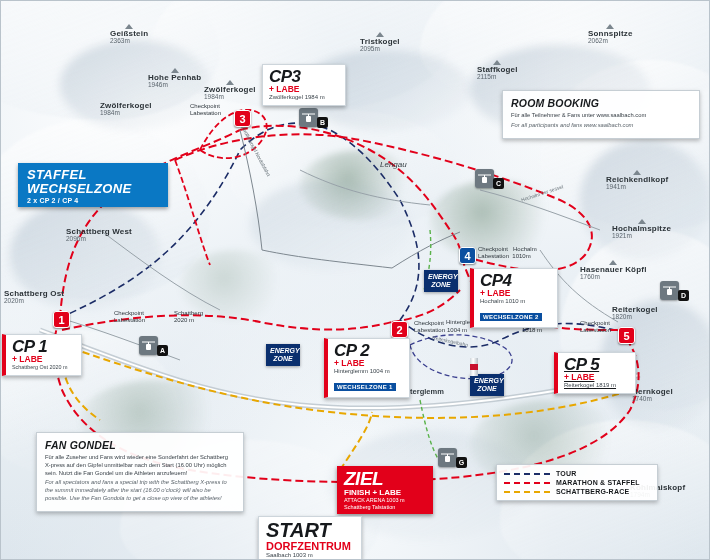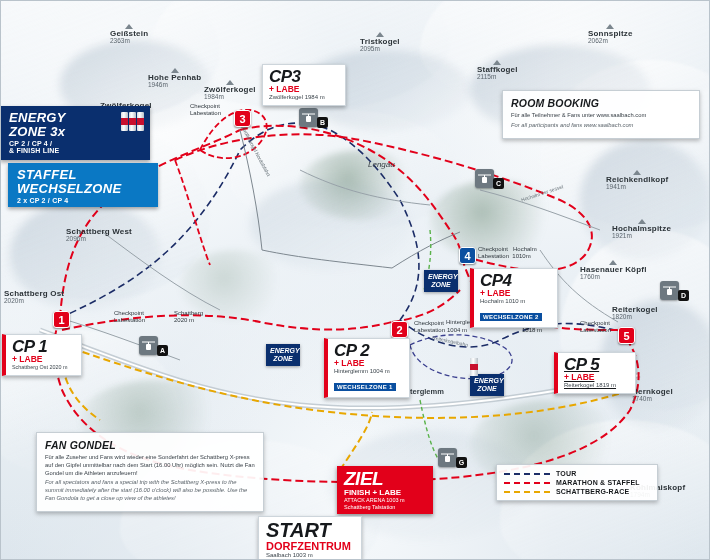--- a/index.html
+++ b/index.html
@@ -277,21 +277,21 @@
   </div>
   <div class="peak" style="left:66px;top:228px;">
     <div class="n">Schattberg West</div>
     <div class="e">2096m</div>
   </div>
   <div class="peak" style="left:4px;top:290px;">
     <div class="n">Schattberg Ost</div>
     <div class="e">2020m</div>
   </div>
 
-  <div class="place" style="left:368px;top:160px;">Lengau</div>
+  <div class="place" style="left:380px;top:160px;">Lengau</div>
   <div class="place" style="left:398px;top:387px;font-style:normal;font-size:7.5px;font-weight:bold;">Hinterglemm</div>
   <div class="place" style="left:446px;top:319px;font-style:normal;font-size:6px;">Hinterglemm</div>
   <div class="dot" style="left:390px;top:389px;background:#16191c;"></div>
 
   <div class="smtxt" style="left:190px;top:103px;">Checkpoint<br>Labestation</div>
   <div class="smtxt" style="left:114px;top:310px;">Checkpoint<br>Labestation</div>
   <div class="smtxt" style="left:114px;top:312px;opacity:0;"></div>
   <div class="smtxt" style="left:174px;top:310px;">Schattberg<br>2020 m</div>
   <div class="smtxt" style="left:414px;top:320px;">Checkpoint<br>Labestation</div>
   <div class="smtxt" style="left:478px;top:246px;">Checkpoint&nbsp;&nbsp;&nbsp;Hochalm<br>Labestation&nbsp;&nbsp;1010m</div>
@@ -375,31 +375,22 @@
     <div class="sub">Hinterglemm 1004 m</div>
     <div class="wz">WECHSELZONE 1</div>
   </div>
 
   <div class="card" style="left:554px;top:352px;width:82px;border-left:4px solid #e2001a;text-decoration:underline;">
     <div class="big">CP 5</div>
     <div class="lab">+ LABE</div>
     <div class="sub">Reiterkogel 1819 m</div>
   </div>
 
-  <div class="legendbox lb-energy" style="left:0;top:106px;width:150px;height:54px;">
-    <div class="t1" style="white-space:pre-line;">ENERGY
-ZONE 3x</div>
-    <div class="t2" style="white-space:pre-line;">CP 2 / CP 4 /
-&amp; FINISH LINE</div>
-    <div class="cans">
-      <span class="can"></span><span class="can"></span><span class="can"></span>
-    </div>
-  </div>
-
-  <div class="legendbox lb-staffel" style="left:8px;top:163px;width:150px;height:44px;">
+
+  <div class="legendbox lb-staffel" style="left:18px;top:163px;width:150px;height:44px;">
     <div class="t1" style="white-space:pre-line;">STAFFEL
 WECHSELZONE</div>
     <div class="t2" style="white-space:pre-line;">2 x   CP 2 / CP 4</div>
   </div>
 
   <div class="ezone" style="left:424px;top:270px;width:34px;white-space:pre-line;">ENERGY
 ZONE</div>
   <div class="ezone" style="left:266px;top:344px;width:34px;white-space:pre-line;">ENERGY
 ZONE</div>
   <div class="ezone" style="left:470px;top:374px;width:34px;white-space:pre-line;">ENERGY
@@ -407,21 +398,21 @@
   <div style="position:absolute;left:470px;top:358px;width:8px;height:18px;background:linear-gradient(90deg,#cfd5da,#fff 40%,#b4bdc4);">
     <div style="position:absolute;left:0;right:0;top:6px;height:6px;background:#c8102e;"></div>
   </div>
 
   <div class="panel" style="left:502px;top:90px;width:198px;">
     <h4>ROOM BOOKING</h4>
     <p>Für alle Teilnehmer &amp; Fans unter www.saalbach.com</p>
     <p class="it">For all participants and fans www.saalbach.com</p>
   </div>
 
-  <div class="panel" style="left:36px;top:432px;width:228px;">
+  <div class="panel" style="left:36px;top:432px;width:208px;">
     <h4>FAN GONDEL</h4>
     <p>Für alle Zuseher und Fans wird wieder eine Sonderfahrt der Schattberg X-press auf den Gipfel unmittelbar nach dem Start (16.00 Uhr) möglich sein. Nutzt die Fan Gondel um die Athleten anzufeuern!</p>
     <p class="it">For all spectators and fans a special trip with the Schattberg X-press to the summit immediately after the start (16.00 o'clock) will also be possible. Use the Fan Gondola to get a close up view of the athletes!</p>
   </div>
 
   <div class="ziel" style="left:337px;top:466px;width:96px;">
     <div class="big">ZIEL</div>
     <div class="l2">FINISH + LABE</div>
     <div class="l3" style="white-space:pre-line;">ATTACK ARENA 1003 m
 Schattberg Talstation</div>

